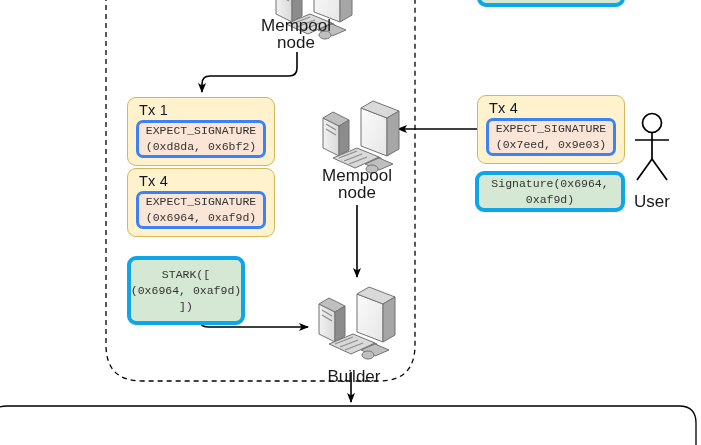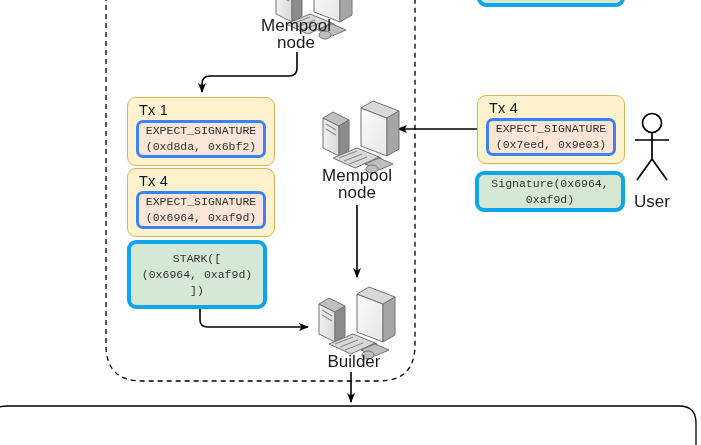--- a/index.html
+++ b/index.html
@@ -210,30 +210,30 @@
   </div>
 
   <div class="tx-box" style="left:127px; top:168px; width:148px; height:69px;">
     <div class="tx-title">Tx 4</div>
   </div>
   <div class="sig-box" style="left:136px; top:191px; width:130px; height:38px;">
     <span>EXPECT_SIGNATURE</span>
     <span>(0x6964, 0xaf9d)</span>
   </div>
 
-  <div class="green-box" style="left:127px; top:240px; width:140px; height:69px;justify-content:center;">
+  <div class="green-box" style="left:127px; top:256px; width:118px; height:69px;justify-content:center;">
     <span>STARK([</span>
     <span>(0x6964, 0xaf9d)</span>
     <span>])</span>
   </div>
 
   <div class="node-label" style="left:314px; top:167px; width:86px;">Mempool
 node</div>
 
-  <div class="node-label" style="left:311px; top:353px; width:86px;">Builder</div>
+  <div class="node-label" style="left:311px; top:368px; width:86px;">Builder</div>
 
   <div class="tx-box" style="left:477px; top:95px; width:148px; height:69px;">
     <div class="tx-title">Tx 4</div>
   </div>
   <div class="sig-box" style="left:486px; top:118px; width:130px; height:38px;">
     <span>EXPECT_SIGNATURE</span>
     <span>(0x7eed, 0x9e03)</span>
   </div>
 
   <div class="green-box" style="left:475px; top:171px; width:150px; height:41px;">

